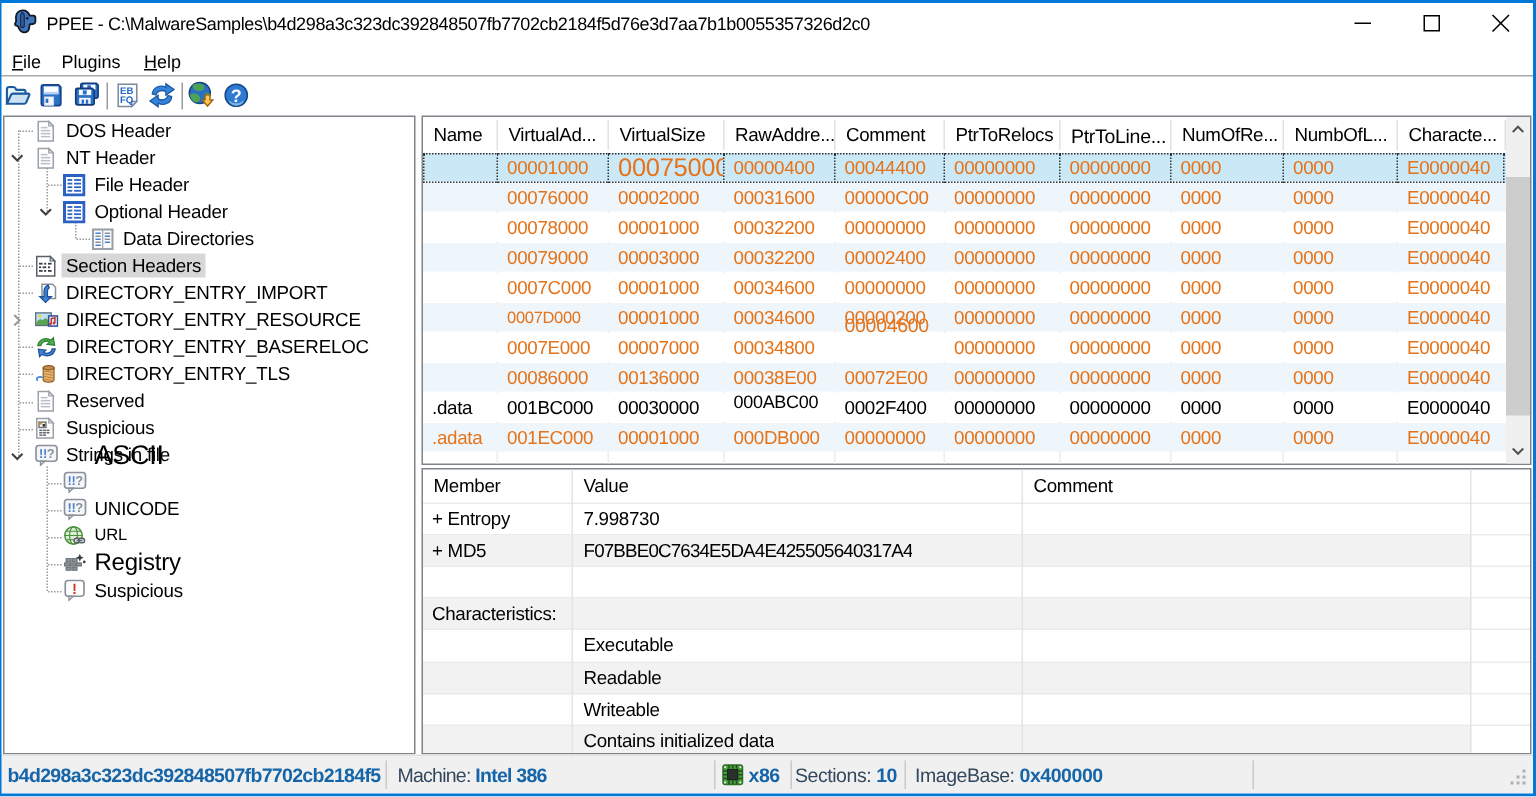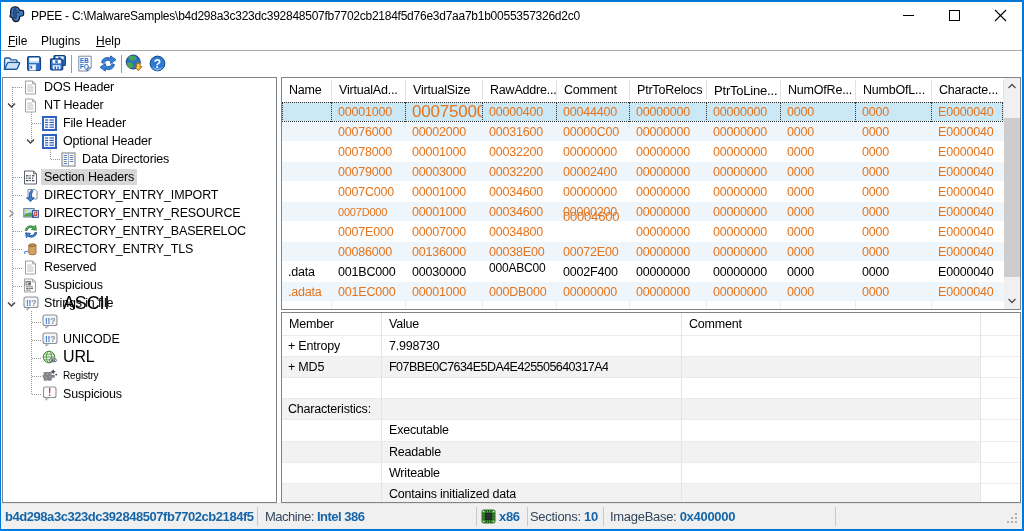--- a/index.html
+++ b/index.html
@@ -265,35 +265,35 @@
 <svg class="abs" style="left:42px;top:350.25px" width="16" height="15" viewBox="0 0 16 15">
 <circle cx="7" cy="7" r="5.8" fill="#dff0d8" stroke="#4a8f3f" stroke-width="1"></circle>
 <ellipse cx="7" cy="7" rx="2.6" ry="5.8" fill="none" stroke="#4a8f3f" stroke-width="0.8"></ellipse>
 <line x1="1.2" y1="7" x2="12.8" y2="7" stroke="#4a8f3f" stroke-width="0.8"></line>
 <line x1="2" y1="4.2" x2="12" y2="4.2" stroke="#4a8f3f" stroke-width="0.7"></line>
 <line x1="2" y1="9.8" x2="12" y2="9.8" stroke="#4a8f3f" stroke-width="0.7"></line>
 <rect x="7.4" y="8.8" width="4" height="3" rx="1.5" fill="#e8eaed" stroke="#5a6068" stroke-width="1"></rect>
 <rect x="10.4" y="8.8" width="4" height="3" rx="1.5" fill="#e8eaed" stroke="#5a6068" stroke-width="1"></rect>
 <line x1="9" y1="10.3" x2="13" y2="10.3" stroke="#5a6068" stroke-width="1"></line>
 </svg>
-<div class="abs" style="left:60px;top:349.45px;height:16.5px;line-height:16.5px;padding:0 3px;font-size:16px;letter-spacing:-0.15px;white-space:nowrap">URL</div>
+<div class="abs" style="left:60px;top:349.45px;height:16.5px;line-height:16.5px;padding:0 3px;font-size:11px;letter-spacing:-0.15px;white-space:nowrap">URL</div>
 <svg class="abs" style="left:42px;top:368.3px" width="16" height="15" viewBox="0 0 16 15">
 <g fill="#8a8f96" stroke="#5a6068" stroke-width="0.5">
 <rect x="2" y="4.4" width="3.4" height="2.2"></rect>
           <rect x="6" y="4.4" width="3.4" height="2.2"></rect>
 <rect x="1" y="7.2" width="3.4" height="2.2"></rect>
           <rect x="5" y="7.2" width="3.4" height="2.2"></rect>
           <rect x="9" y="7.2" width="3.4" height="2.2"></rect>
 <rect x="2" y="10" width="3.4" height="2.2"></rect>
           <rect x="6" y="10" width="3.4" height="2.2"></rect>
 </g>
 <path d="M11.2 1.2 L12.0 3.0 L13.8 3.8 L12.0 4.6 L11.2 6.4 L10.4 4.6 L8.6 3.8 L10.4 3.0 Z" fill="#3a3f46"></path>
 <circle cx="14.2" cy="6.6" r="0.9" fill="#3a3f46"></circle>
 </svg>
-<div class="abs" style="left:60px;top:367.5px;height:16.5px;line-height:16.5px;padding:0 3px;font-size:10px;letter-spacing:-0.15px;white-space:nowrap">Registry</div>
+<div class="abs" style="left:60px;top:367.5px;height:16.5px;line-height:16.5px;padding:0 3px;font-size:16px;letter-spacing:-0.15px;white-space:nowrap">Registry</div>
 <svg class="abs" style="left:42px;top:386.35px" width="16" height="15" viewBox="0 0 16 15">
 <rect x="1.5" y="1" width="12.5" height="10.5" rx="2" fill="#fff" stroke="#8a9099" stroke-width="1.1"></rect>
 <path d="M4 11.5 L4 14.2 L7 11.5 Z" fill="#fff" stroke="#8a9099" stroke-width="0.9"></path>
 <text x="7.6" y="10" text-anchor="middle" font-family="Liberation Sans" font-size="10" font-weight="bold" fill="#d23b2e">!</text>
 </svg>
 <div class="abs" style="left:60px;top:385.55px;height:16.5px;line-height:16.5px;padding:0 3px;font-size:12.5px;letter-spacing:-0.15px;white-space:nowrap">Suspicious</div>
 </div>
   </div>
 <div class="panel" style="left:281px;top:77px;width:740px;height:233px"></div>
 <div class="cell" style="left:289px;top:78px;width:42px;height:24px;line-height:25px;font-size:12.5px;letter-spacing:-0.2px">Name</div>

